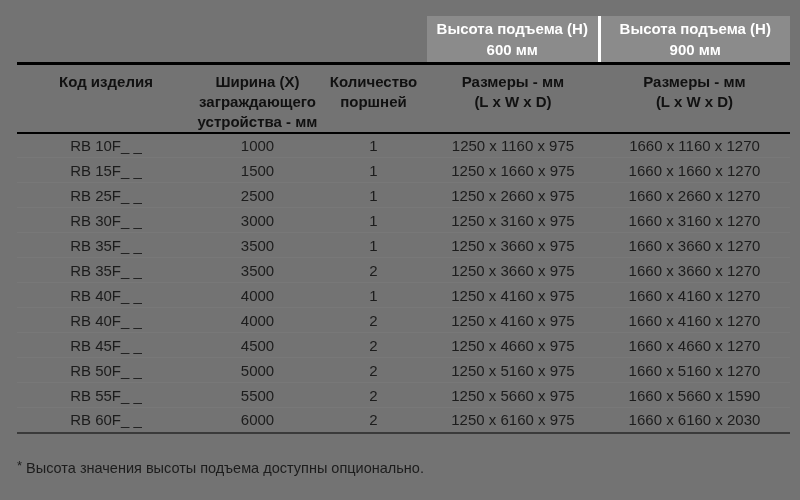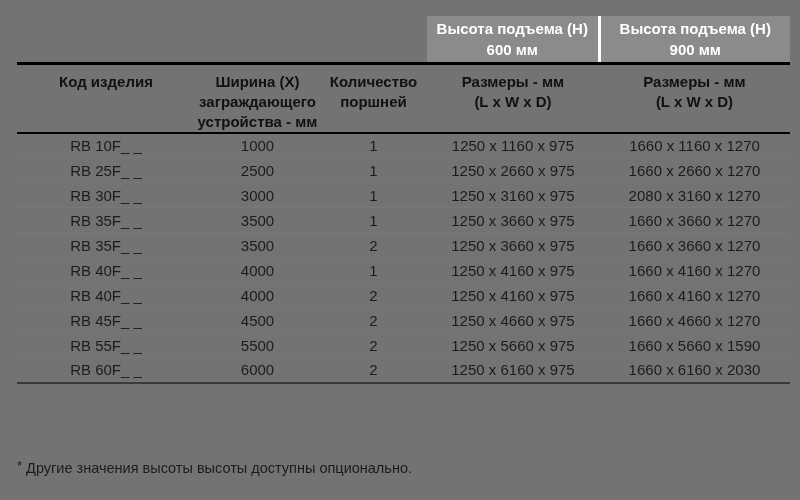--- a/index.html
+++ b/index.html
@@ -114,32 +114,39 @@
     </thead>
     <tbody>
         <tr>
           <td>RB 10F_ _</td>
           <td>1000</td>
           <td>1</td>
           <td>1250 x 1160 x 975</td>
           <td>1660 x 1160 x 1270</td>
         </tr>
         <tr>
+          <td>RB 15F_ _</td>
+          <td>1500</td>
+          <td>1</td>
+          <td>1250 x 1660 x 975</td>
+          <td>1660 x 1660 x 1270</td>
+        </tr>
+        <tr>
           <td>RB 25F_ _</td>
           <td>2500</td>
           <td>1</td>
           <td>1250 x 2660 x 975</td>
           <td>1660 x 2660 x 1270</td>
         </tr>
         <tr>
           <td>RB 30F_ _</td>
           <td>3000</td>
           <td>1</td>
           <td>1250 x 3160 x 975</td>
-          <td>2080 x 3160 x 1270</td>
+          <td>1660 x 3160 x 1270</td>
         </tr>
         <tr>
           <td>RB 35F_ _</td>
           <td>3500</td>
           <td>1</td>
           <td>1250 x 3660 x 975</td>
           <td>1660 x 3660 x 1270</td>
         </tr>
         <tr>
           <td>RB 35F_ _</td>
@@ -163,33 +170,40 @@
           <td>1660 x 4160 x 1270</td>
         </tr>
         <tr>
           <td>RB 45F_ _</td>
           <td>4500</td>
           <td>2</td>
           <td>1250 x 4660 x 975</td>
           <td>1660 x 4660 x 1270</td>
         </tr>
         <tr>
+          <td>RB 50F_ _</td>
+          <td>5000</td>
+          <td>2</td>
+          <td>1250 x 5160 x 975</td>
+          <td>1660 x 5160 x 1270</td>
+        </tr>
+        <tr>
           <td>RB 55F_ _</td>
           <td>5500</td>
           <td>2</td>
           <td>1250 x 5660 x 975</td>
           <td>1660 x 5660 x 1590</td>
         </tr>
         <tr>
           <td>RB 60F_ _</td>
           <td>6000</td>
           <td>2</td>
           <td>1250 x 6160 x 975</td>
           <td>1660 x 6160 x 2030</td>
         </tr>
       </tbody>
   </table>
 
   <div class="footnote">
-    <span class="star">*</span><span>Другие значения высоты высоты доступны опционально.</span>
+    <span class="star">*</span><span>Высота значения высоты подъема доступны опционально.</span>
   </div>
 
 </div>
 
 </body></html>

